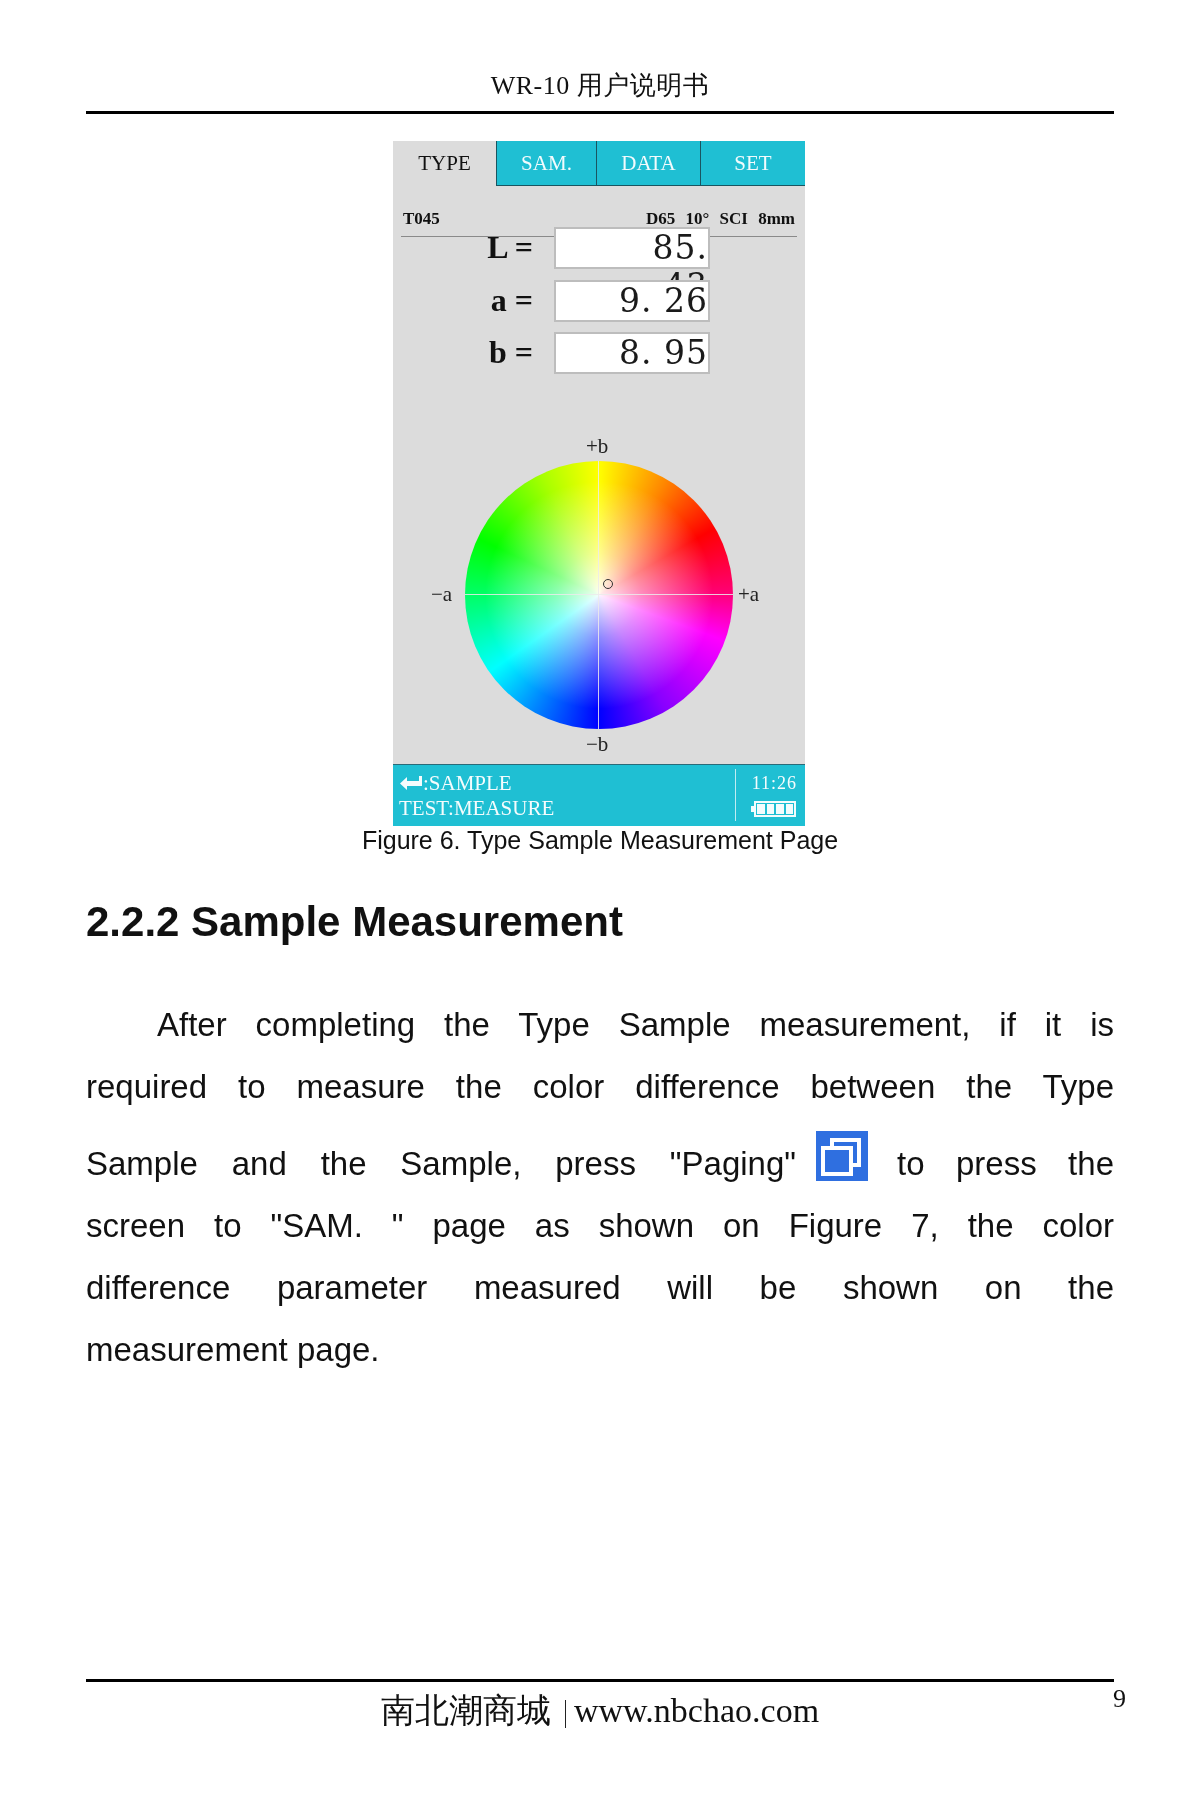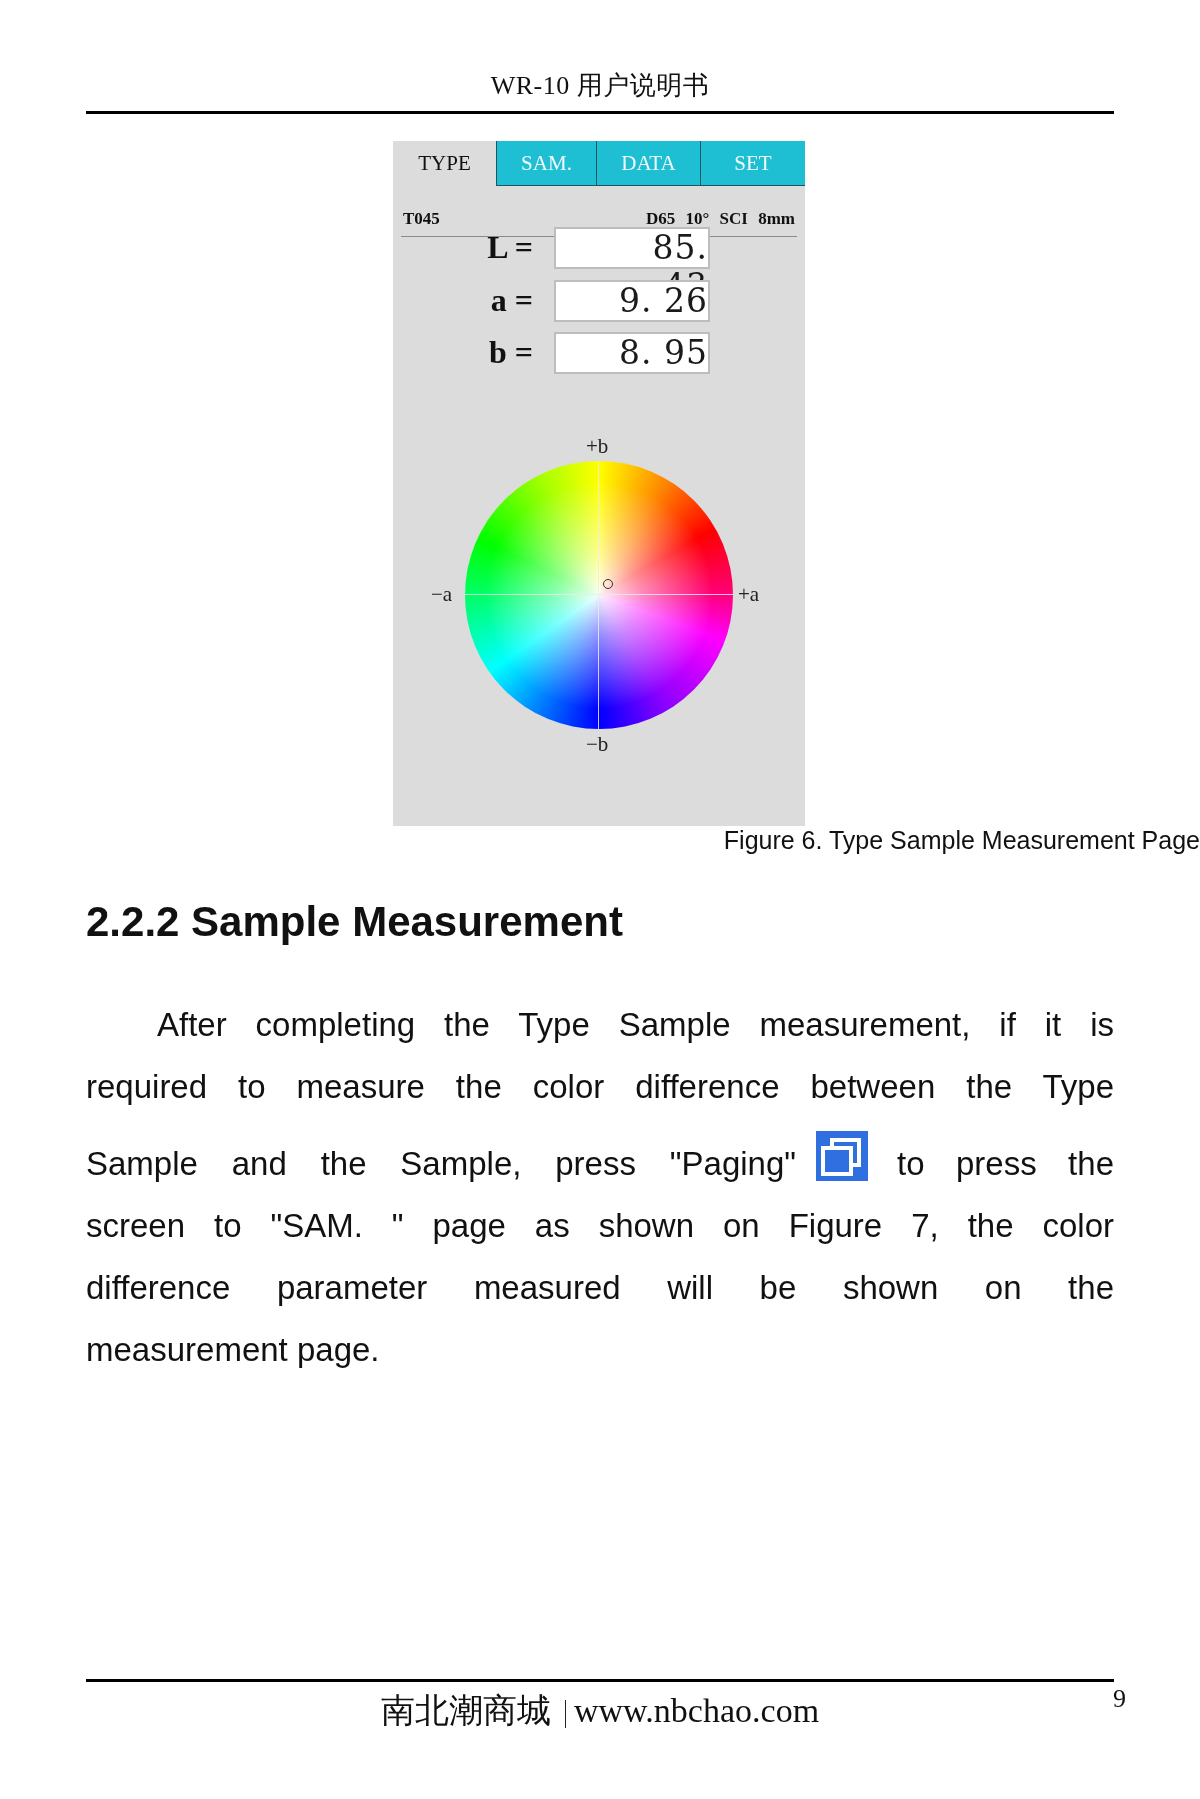--- a/index.html
+++ b/index.html
@@ -49,21 +49,21 @@
 
   .statusbar { position: absolute; left: 0; top: 623px; width: 412px; height: 62px; background: #1fbfd3;
     border-top: 1px solid #2a6a78; box-sizing: border-box; }
   .sb-line { position: absolute; left: 6px; font-family: "Liberation Serif", "DejaVu Serif", serif; font-size: 21px; color: #f4fcfd; white-space: nowrap; }
   .sb-divider { position: absolute; left: 342px; top: 4px; width: 1px; height: 52px; background: #e8f8fa; opacity: 0.8; }
   .sb-time { position: absolute; right: 8px; top: 8px; font-family: "Liberation Serif", "DejaVu Serif", serif; font-size: 18px; color: #f4fcfd; letter-spacing: 1px; }
   .battery { position: absolute; right: 9px; top: 36px; width: 42px; height: 16px; border: 2px solid #f4fcfd; box-sizing: border-box; display: flex; padding: 1px; gap: 2px; }
   .battery .nub { position: absolute; left: -5px; top: 3px; width: 3px; height: 6px; background: #f4fcfd; }
   .battery .seg { flex: 1; background: #f4fcfd; }
 
-  .caption { left: 0; width: 1200px; top: 826px; text-align: right; font-family: "Liberation Sans", "DejaVu Sans", sans-serif; font-size: 25px; color: #111; }
+  .caption { left: 0; width: 1200px; top: 826px; text-align: center; font-family: "Liberation Sans", "DejaVu Sans", sans-serif; font-size: 25px; color: #111; }
   .h2 { left: 86px; top: 898px; font-family: "Liberation Sans", "DejaVu Sans", sans-serif; font-size: 42px; font-weight: bold; color: #111; }
   .para { left: 86px; width: 1028px; font-family: "Liberation Sans", "DejaVu Sans", sans-serif; font-size: 33px; color: #111;
     text-align: justify; text-align-last: justify; white-space: nowrap; }
   .para.last { text-align-last: left; }
   .paging-icon { position: absolute; left: 816px; top: 1131px; width: 52px; height: 50px; background: #2f6fe0; }
 </style>
 </head>
 <body>
 
 <div class="abs hdr-title">WR-10 用户说明书</div>
@@ -98,20 +98,37 @@
 
   <div class="axlbl" style="left:193px; top:293px;">+b</div>
   <div class="wheel"></div>
   <div class="axis-h"></div>
   <div class="axis-v"></div>
   <div class="center-o"></div>
   <div class="axlbl" style="left:38px; top:441px;">−a</div>
   <div class="axlbl" style="left:345px; top:441px;">+a</div>
   <div class="axlbl" style="left:193px; top:591px;">−b</div>
 
+  <div class="statusbar">
+    <div class="sb-line" style="top:6px;">
+      <svg width="24" height="16" viewBox="0 0 24 16" style="vertical-align:-1px;">
+        <path d="M20 1 h3 v10 H8 v4 L1 8.5 L8 2 v4 h12 Z" fill="#f4fcfd"></path>
+      </svg><span>:SAMPLE</span>
+    </div>
+    <div class="sb-line" style="top:31px;">TEST:MEASURE</div>
+    <div class="sb-divider"></div>
+    <div class="sb-time">11:26</div>
+    <div class="battery">
+      <span class="nub"></span>
+      <span class="seg"></span>
+      <span class="seg"></span>
+      <span class="seg"></span>
+      <span class="seg"></span>
+    </div>
+  </div>
 </div>
 
 <div class="abs caption">Figure 6. Type Sample Measurement Page</div>
 
 <div class="abs h2">2.2.2 Sample Measurement</div>
 
 <div class="abs para" style="top:1006px; left:157px; width:957px;">After completing the Type Sample measurement, if it is</div>
 <div class="abs para" style="top:1068px;">required to measure the color difference between the Type</div>
 <div class="abs para" style="top:1145px; width:710px;">Sample and the Sample, press "Paging"</div>
 <div class="paging-icon">

